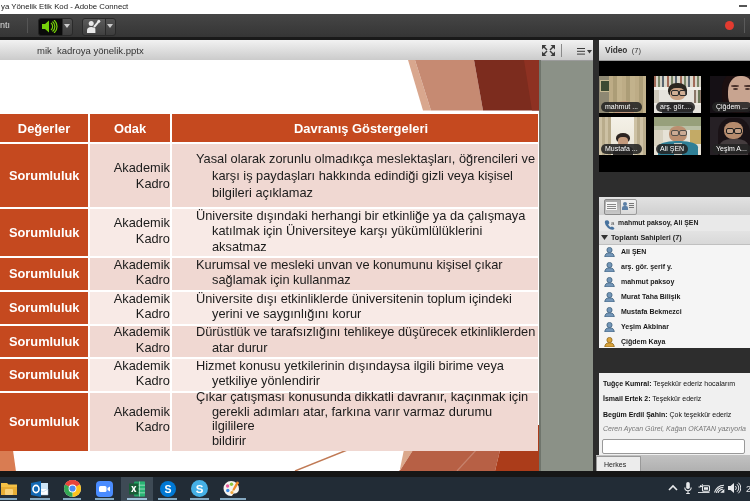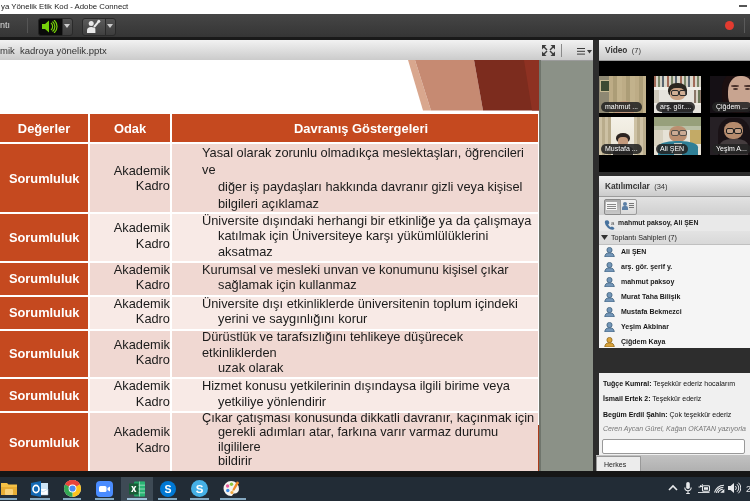--- a/index.html
+++ b/index.html
@@ -2,21 +2,21 @@
 <html><head><meta charset="utf-8"><style>
 html,body{margin:0;padding:0}
 #root{position:relative;width:750px;height:501px;overflow:hidden;background:#fff;font-family:"Liberation Sans",sans-serif;}
 .a{position:absolute}
 
 #tbl{position:absolute;left:0;top:54px;width:538px;border-collapse:collapse;table-layout:fixed}
 #tbl td{vertical-align:middle;padding:0;font-size:12.8px;color:#1b1b1b}
 #tbl .c1{background:#c5491f;color:#fff;font-weight:bold;font-size:12.8px;padding-left:9px}
 #tbl .hd{background:#c5491f;color:#fff;font-weight:bold;font-size:12.9px;text-align:center}
 #tbl .c2{text-align:right;line-height:15.5px;padding-left:9px}
-#tbl .c3{padding-left:30px;line-height:15.5px}
+#tbl .c3{padding-left:24px;line-height:15.5px}
 #tbl .c3 .i{padding-left:16px}
 #tbl tr.pA .bd{background:#f0d8d2}
 #tbl tr.pB .bd{background:#f8eae6}
 #tbl tr.s2 .c3 div,#tbl tr.s2 .c2 span{position:relative;top:-1.5px}
 #tbl tr.s7 .c3 div,#tbl tr.s7 .c2 span{position:relative;top:-2.5px}
 #tbl td{border:2px solid #fff}
 #tbl td:first-child{border-left:none}
 #tbl td:last-child{border-right:none}
 #tbl tr:first-child td{border-top:none}
 #tbl tr:last-child td{border-bottom:none}
@@ -54,21 +54,21 @@
       <path d="M9.5 7.5 L13.2 3.2" stroke="#e8e8e8" stroke-width="2" stroke-linecap="round"></path>
       <circle cx="13.8" cy="2.2" r="1.5" fill="#e8e8e8"></circle>
     </svg>
   <svg class="a" style="left:107px;top:24px" width="6" height="5">
       <polygon points="0,0 6,0 3,4" fill="#ccc"></polygon>
     </svg>
   <div class="a" style="left:725px;top:21px;width:9px;height:9px;border-radius:50%;background:#e23b30;"></div>
   <div class="a" style="left:744px;top:18px;width:1px;height:15px;background:#5a5a5a;"></div>
 
   <div class="a" style="left:0;top:40px;width:594px;height:20px;background:linear-gradient(#f2f2f2,#cbcbcb);border-bottom:1px solid #9b9b9b;"></div>
-  <div class="a" style="left:0;top:45px;font-size:9.5px;color:#333;">mik&nbsp; kadroya yönelik.pptx</div>
+  <div class="a" style="left:0;top:45px;font-size:9.5px;color:#333;padding-left:37px;">mik&nbsp; kadroya yönelik.pptx</div>
   <svg class="a" style="left:542px;top:45px" width="13" height="11" viewBox="0 0 13 11">
       <g fill="#3c3c3c">
         <polygon points="0,0 4.5,0 0,4.5"></polygon>
         <polygon points="8.5,0 13,0 13,4.5"></polygon>
         <polygon points="0,6.5 0,11 4.5,11"></polygon>
         <polygon points="13,6.5 13,11 8.5,11"></polygon>
       </g>
       <g stroke="#3c3c3c" stroke-width="1.4">
         <line x1="1" y1="1" x2="5" y2="5"></line>
         <line x1="12" y1="1" x2="8" y2="5"></line>
@@ -103,21 +103,21 @@
           <tr style="height:29px">
             <td class="hd" style="width:88px">Değerler</td>
             <td class="hd" style="width:80px">Odak</td>
             <td class="hd" style="padding-left:12px">Davranış Göstergeleri</td>
           </tr>
       <tr class="pA" style="height:65px">
             <td class="c1">Sorumluluk</td>
             <td class="c2 bd"><span>Akademik Kadro</span></td>
             <td class="c3 bd" style="line-height:17px">
               <div>Yasal olarak zorunlu olmadıkça meslektaşları, öğrencileri ve</div>
-              <div class="i">diğer iş paydaşları hakkında davranır gizli veya kişisel</div>
+              <div class="i">karşı iş paydaşları hakkında edindiği gizli veya kişisel</div>
               <div class="i">bilgileri açıklamaz</div>
             </td>
           </tr>
       <tr class="pB s2" style="height:34px">
             <td class="c1">Sorumluluk</td>
             <td class="c2 bd"><span>Akademik Kadro</span></td>
             <td class="c3 bd">
               <div>Üniversite dışındaki herhangi bir etkinliğe ya da çalışmaya</div>
               <div class="i">katılmak için Üniversiteye karşı yükümlülüklerini aksatmaz</div>
             </td>
@@ -136,21 +136,21 @@
             <td class="c3 bd">
               <div>Üniversite dışı etkinliklerde üniversitenin toplum içindeki</div>
               <div class="i">yerini ve saygınlığını korur</div>
             </td>
           </tr>
       <tr class="pA s2" style="height:33px">
             <td class="c1">Sorumluluk</td>
             <td class="c2 bd"><span>Akademik Kadro</span></td>
             <td class="c3 bd">
               <div>Dürüstlük ve tarafsızlığını tehlikeye düşürecek etkinliklerden</div>
-              <div class="i">uzak olarak</div>
+              <div class="i">atar durur</div>
             </td>
           </tr>
       <tr class="pB s2" style="height:34px">
             <td class="c1">Sorumluluk</td>
             <td class="c2 bd"><span>Akademik Kadro</span></td>
             <td class="c3 bd">
               <div>Hizmet konusu yetkilerinin dışındaysa ilgili birime veya</div>
               <div class="i">yetkiliye yönlendirir</div>
             </td>
           </tr>
@@ -232,40 +232,39 @@
     <div class="thumb" style="left:710px;top:117px;height:38px;background:#262025;">
       <div class="a" style="left:8px;top:1px;width:32px;height:37px;border-radius:40% 40% 0 0;background:#1a1216;"></div>
       <div class="a" style="left:14px;top:5px;width:19px;height:17px;border-radius:45%;background:#b58a6c;"></div>
       <div class="a" style="left:16px;top:11px;width:6px;height:4px;border:1px solid #1d1d1d;border-radius:2px;background:rgba(255,255,255,.18);"></div>
       <div class="a" style="left:24px;top:11px;width:6px;height:4px;border:1px solid #1d1d1d;border-radius:2px;background:rgba(255,255,255,.18);"></div>
       <div class="a" style="left:10px;top:22px;width:28px;height:16px;border-radius:40% 40% 0 0;background:#443c3e;"></div>
       <div class="vlabel">Yeşim A...</div>
     </div>
   </div>
 
-  <div class="podhead" style="top:176px;"><span style="margin-left:6px">Katılımcılar</span> <span style="font-weight:normal;font-size:7.5px">&nbsp;(34)</span></div>
   <div class="a" style="left:599px;top:197px;width:151px;height:18px;background:linear-gradient(#e2e2e2,#cfcfcf);border-bottom:1px solid #b5b5b5;"></div>
   <div class="a" style="left:604px;top:199px;width:15px;height:14px;background:linear-gradient(#a8a8a8,#c8c8c8);border:1px solid #8a8a8a;border-radius:2px 0 0 2px;"></div>
   <div class="a" style="left:606px;top:202px;width:11px;height:8px;background:#f5f5f5;"></div>
   <div class="a" style="left:607px;top:204px;width:9px;height:1px;background:#888;box-shadow:0 2px #888,0 4px #888;"></div>
   <div class="a" style="left:620px;top:199px;width:15px;height:14px;background:linear-gradient(#f2f2f2,#d8d8d8);border:1px solid #9a9a9a;border-radius:0 2px 2px 0;"></div>
   <div class="a" style="left:623px;top:202px;width:4px;height:4px;border-radius:50%;background:#5b7fa6;"></div>
   <div class="a" style="left:622px;top:206px;width:6px;height:4px;border-radius:2px 2px 0 0;background:#5b7fa6;"></div>
   <div class="a" style="left:629px;top:203px;width:5px;height:1px;background:#777;box-shadow:0 2px #777,0 4px #777;"></div>
   <div class="a" style="left:599px;top:215px;width:151px;height:16px;background:#e9e9e9;"></div>
   <svg class="a" style="left:604px;top:219px" width="13" height="11" viewBox="0 0 13 11">
       <path d="M1.5 1.5 Q4 0.5 4.8 2.2 L5.3 3.8 Q5.4 4.8 4.2 5.2 Q4.6 7.4 6.8 8.2 Q7.6 7.2 8.5 7.7 L9.8 8.6 Q11 9.6 9.6 10.4 Q7 11.4 4 9 Q1 6.5 0.8 3.5 Q0.8 2 1.5 1.5Z" fill="#47729e"></path>
       <text x="7" y="6" font-size="6" fill="#555" font-family="Liberation Sans">a</text>
     </svg>
   <div class="a" style="left:618px;top:215px;font-size:6.9px;font-weight:bold;color:#222;line-height:16px;">mahmut paksoy, Ali ŞEN</div>
   <div class="a" style="left:599px;top:231px;width:151px;height:13px;background:linear-gradient(#e3e3e3,#d8d8d8);border-bottom:1px solid #c0c0c0;"></div>
   <svg class="a" style="left:601px;top:235px" width="7" height="5">
       <polygon points="0,0 7,0 3.5,5" fill="#333"></polygon>
     </svg>
-  <div class="a" style="left:611px;top:231px;font-size:7.2px;font-weight:normal;color:#222;line-height:13px;">Toplantı Sahipleri (7)</div>
+  <div class="a" style="left:611px;top:231px;font-size:7.2px;font-weight:bold;color:#222;line-height:13px;">Toplantı Sahipleri (7)</div>
   <div class="a" style="left:599px;top:245px;width:151px;height:103px;background:#f5f5f5;"></div>
   <div id="plist">
     <div class="prow" style="top:244px"><svg class="a" style="left:5px;top:3px" width="11" height="10" viewBox="0 0 11 10">
           <circle cx="5.5" cy="3" r="2.6" fill="#7396b8" stroke="#41637f" stroke-width=".8"></circle>
           <path d="M.8 10 Q.8 5.8 5.5 5.8 Q10.2 5.8 10.2 10Z" fill="#7396b8" stroke="#41637f" stroke-width=".8"></path>
         </svg><span style="margin-left:22px">Ali ŞEN</span></div>
     <div class="prow" style="top:259px"><svg class="a" style="left:5px;top:3px" width="11" height="10" viewBox="0 0 11 10">
           <circle cx="5.5" cy="3" r="2.6" fill="#7396b8" stroke="#41637f" stroke-width=".8"></circle>
           <path d="M.8 10 Q.8 5.8 5.5 5.8 Q10.2 5.8 10.2 10Z" fill="#7396b8" stroke="#41637f" stroke-width=".8"></path>
         </svg><span style="margin-left:22px">arş. gör. şerif y.</span></div>

